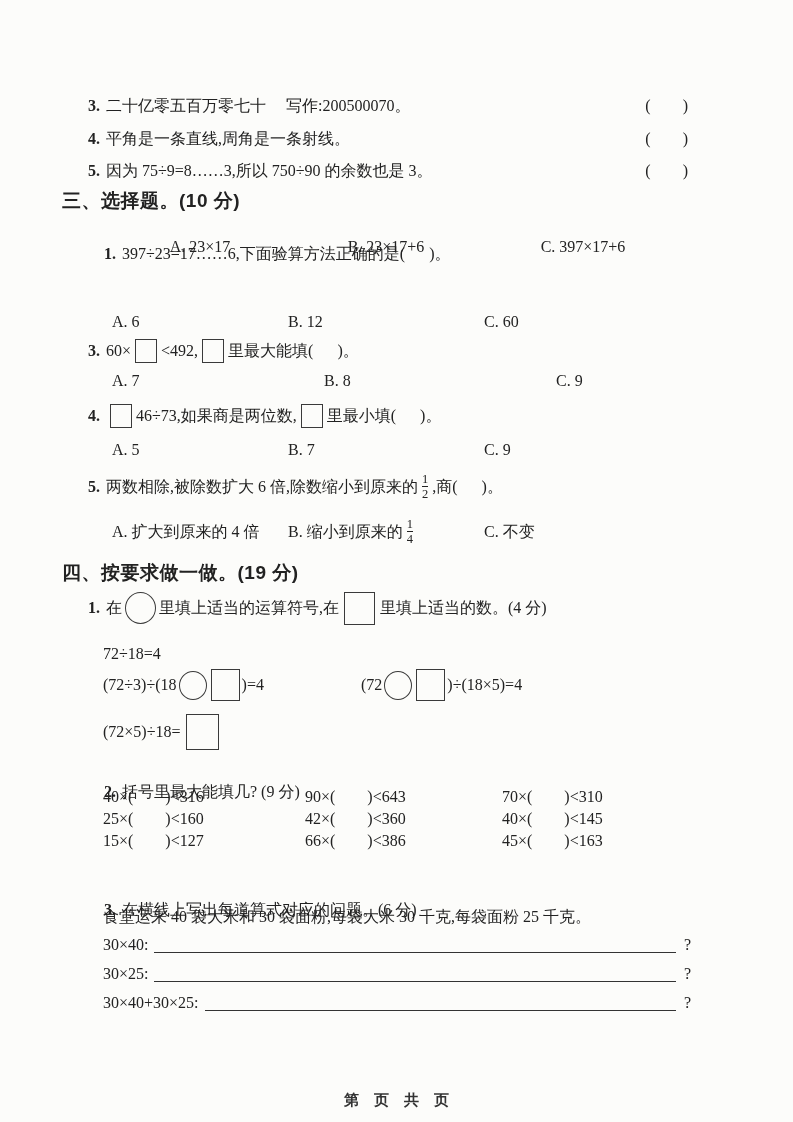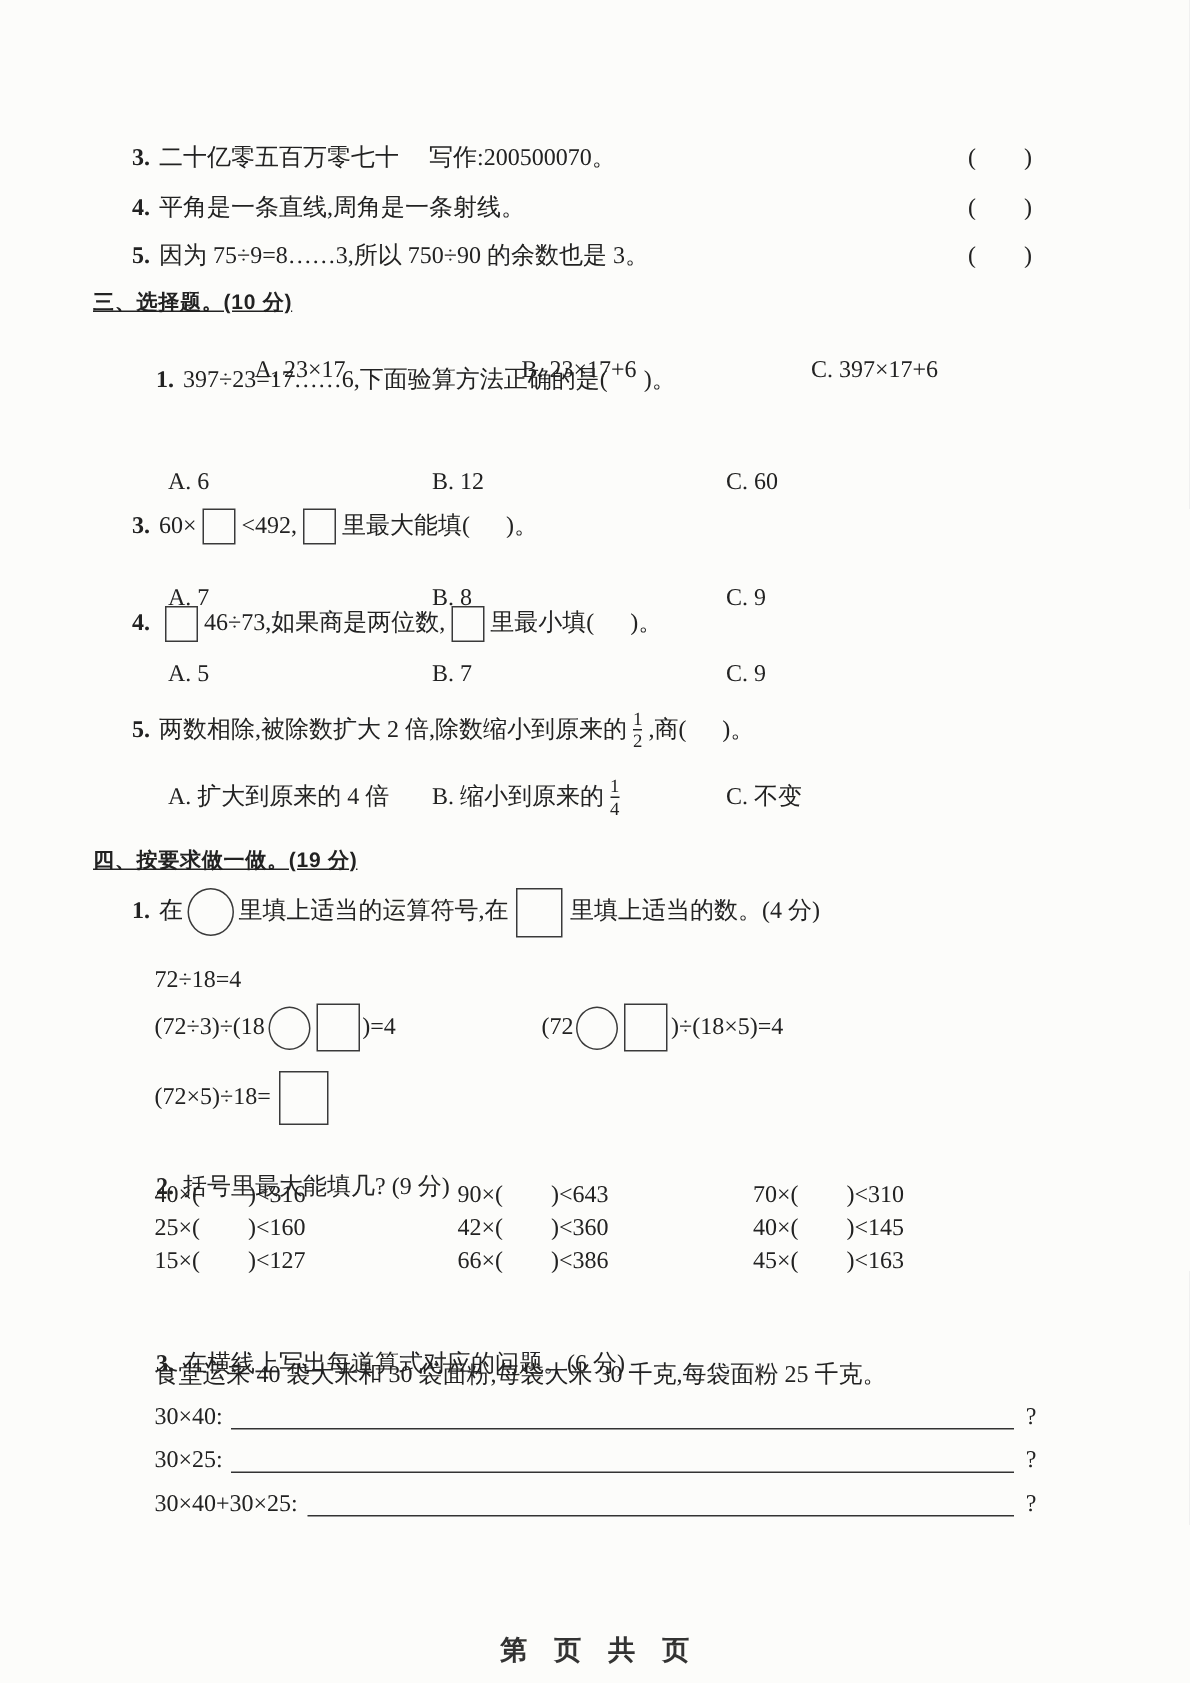--- a/index.html
+++ b/index.html
@@ -7,21 +7,21 @@
     position:relative;width:793px;height:1122px;margin:0 auto;
     background:#fcfcfa;color:#222;overflow:hidden;
     font-family:"Liberation Serif","DejaVu Serif",serif;
     font-size:16px;line-height:22px;
   }
   .row{position:absolute;white-space:pre;}
   .flexrow{display:flex;align-items:center;}
   .qnum{font-weight:bold;margin-right:6px;}
   .sec-title{
     font-family:"Liberation Sans","DejaVu Sans",sans-serif;
-    font-weight:bold;font-size:14px;letter-spacing:.5px;text-decoration:underline;
+    font-weight:bold;font-size:19px;letter-spacing:.5px;
   }
   
   .judge{left:88px;width:600px;display:flex;}
   .judge .grow{flex:1;}
   
   .opts{left:112px;width:570px;display:grid;grid-template-columns:176px 196px auto;}
   .opts span{white-space:pre;}
   
   .box{display:inline-block;border:1.5px solid #3a3a3a;background:transparent;}
   .box-sm{width:20px;height:22px;margin:0 4px;}
@@ -35,21 +35,21 @@
   .frac{display:inline-block;text-align:center;line-height:1.05;margin:0 4px;font-size:12.5px;vertical-align:middle;}
   .frac .den{display:block;border-top:1.2px solid #222;padding-top:1px;}
   
   .blanks-grid{left:103px;width:588px;display:grid;grid-template-columns:202px 197px auto;}
   .blanks-grid span{white-space:pre;}
   
   .ansline{left:103px;width:588px;display:flex;align-items:flex-end;}
   .ansline .line{flex:1;border-bottom:1.3px solid #333;margin:0 8px 3px 6px;height:1px;}
   .footer{left:0;width:793px;text-align:center;
     font-family:"Liberation Sans","DejaVu Sans",sans-serif;
-    font-size:18px;font-weight:bold;color:#333;}
+    font-size:15px;font-weight:bold;color:#333;}
 </style>
 </head>
 <body>
 
 <div class="page">
 
   <div class="row judge" style="top:95px;">
     <b class="qnum">3.</b><span>二十亿零五百万零七十　 写作:200500070。</span><span class="grow"></span><span>(        )</span>
   </div>
   <div class="row judge" style="top:128px;">
@@ -72,37 +72,37 @@
 
   <div class="row opts" style="top:311px;">
     <span>A. 6</span>
     <span>B. 12</span>
     <span>C. 60</span>
   </div>
 
   <div class="row flexrow" style="top:336px;left:88px;height:30px;">
     <b class="qnum">3.</b><span>60×</span><span class="box box-sm"></span><span>&lt;492,</span><span class="box box-sm"></span><span>里最大能填(      )。</span>
   </div>
-  <div class="row opts" style="top:388px;">
+  <div class="row opts" style="top:370px;gap:36px;">
     <span>A. 7</span>
     <span>B. 8</span>
     <span>C. 9</span>
   </div>
 
   <div class="row flexrow" style="top:400px;left:88px;height:32px;">
     <b class="qnum">4.</b><span class="box box-sm"></span><span>46÷73,如果商是两位数,</span><span class="box box-sm"></span><span>里最小填(      )。</span>
   </div>
   <div class="row opts" style="top:439px;">
     <span>A. 5</span>
     <span>B. 7</span>
     <span>C. 9</span>
   </div>
 
   <div class="row flexrow" style="top:464px;left:88px;height:46px;">
-    <b class="qnum">5.</b><span>两数相除,被除数扩大 2 倍,除数缩小到原来的</span><span class="frac"><span>1</span><span class="den">2</span></span><span>,商(      )。</span>
+    <b class="qnum">5.</b><span>两数相除,被除数扩大 6 倍,除数缩小到原来的</span><span class="frac"><span>1</span><span class="den">2</span></span><span>,商(      )。</span>
   </div>
   <div class="row opts" style="top:508px;height:48px;align-items:center;">
     <span style="display:flex;align-items:center;"><span>A. 扩大到原来的 4 倍</span></span>
     <span style="display:flex;align-items:center;"><span>B. 缩小到原来的</span><span class="frac"><span>1</span><span class="den">4</span></span></span>
     <span style="display:flex;align-items:center;"><span>C. 不变</span></span>
   </div>
 
   <div class="row sec-title" style="top:562px;left:62px;">四、按要求做一做。(19 分)</div>
 
   <div class="row flexrow" style="top:588px;left:88px;height:40px;">

